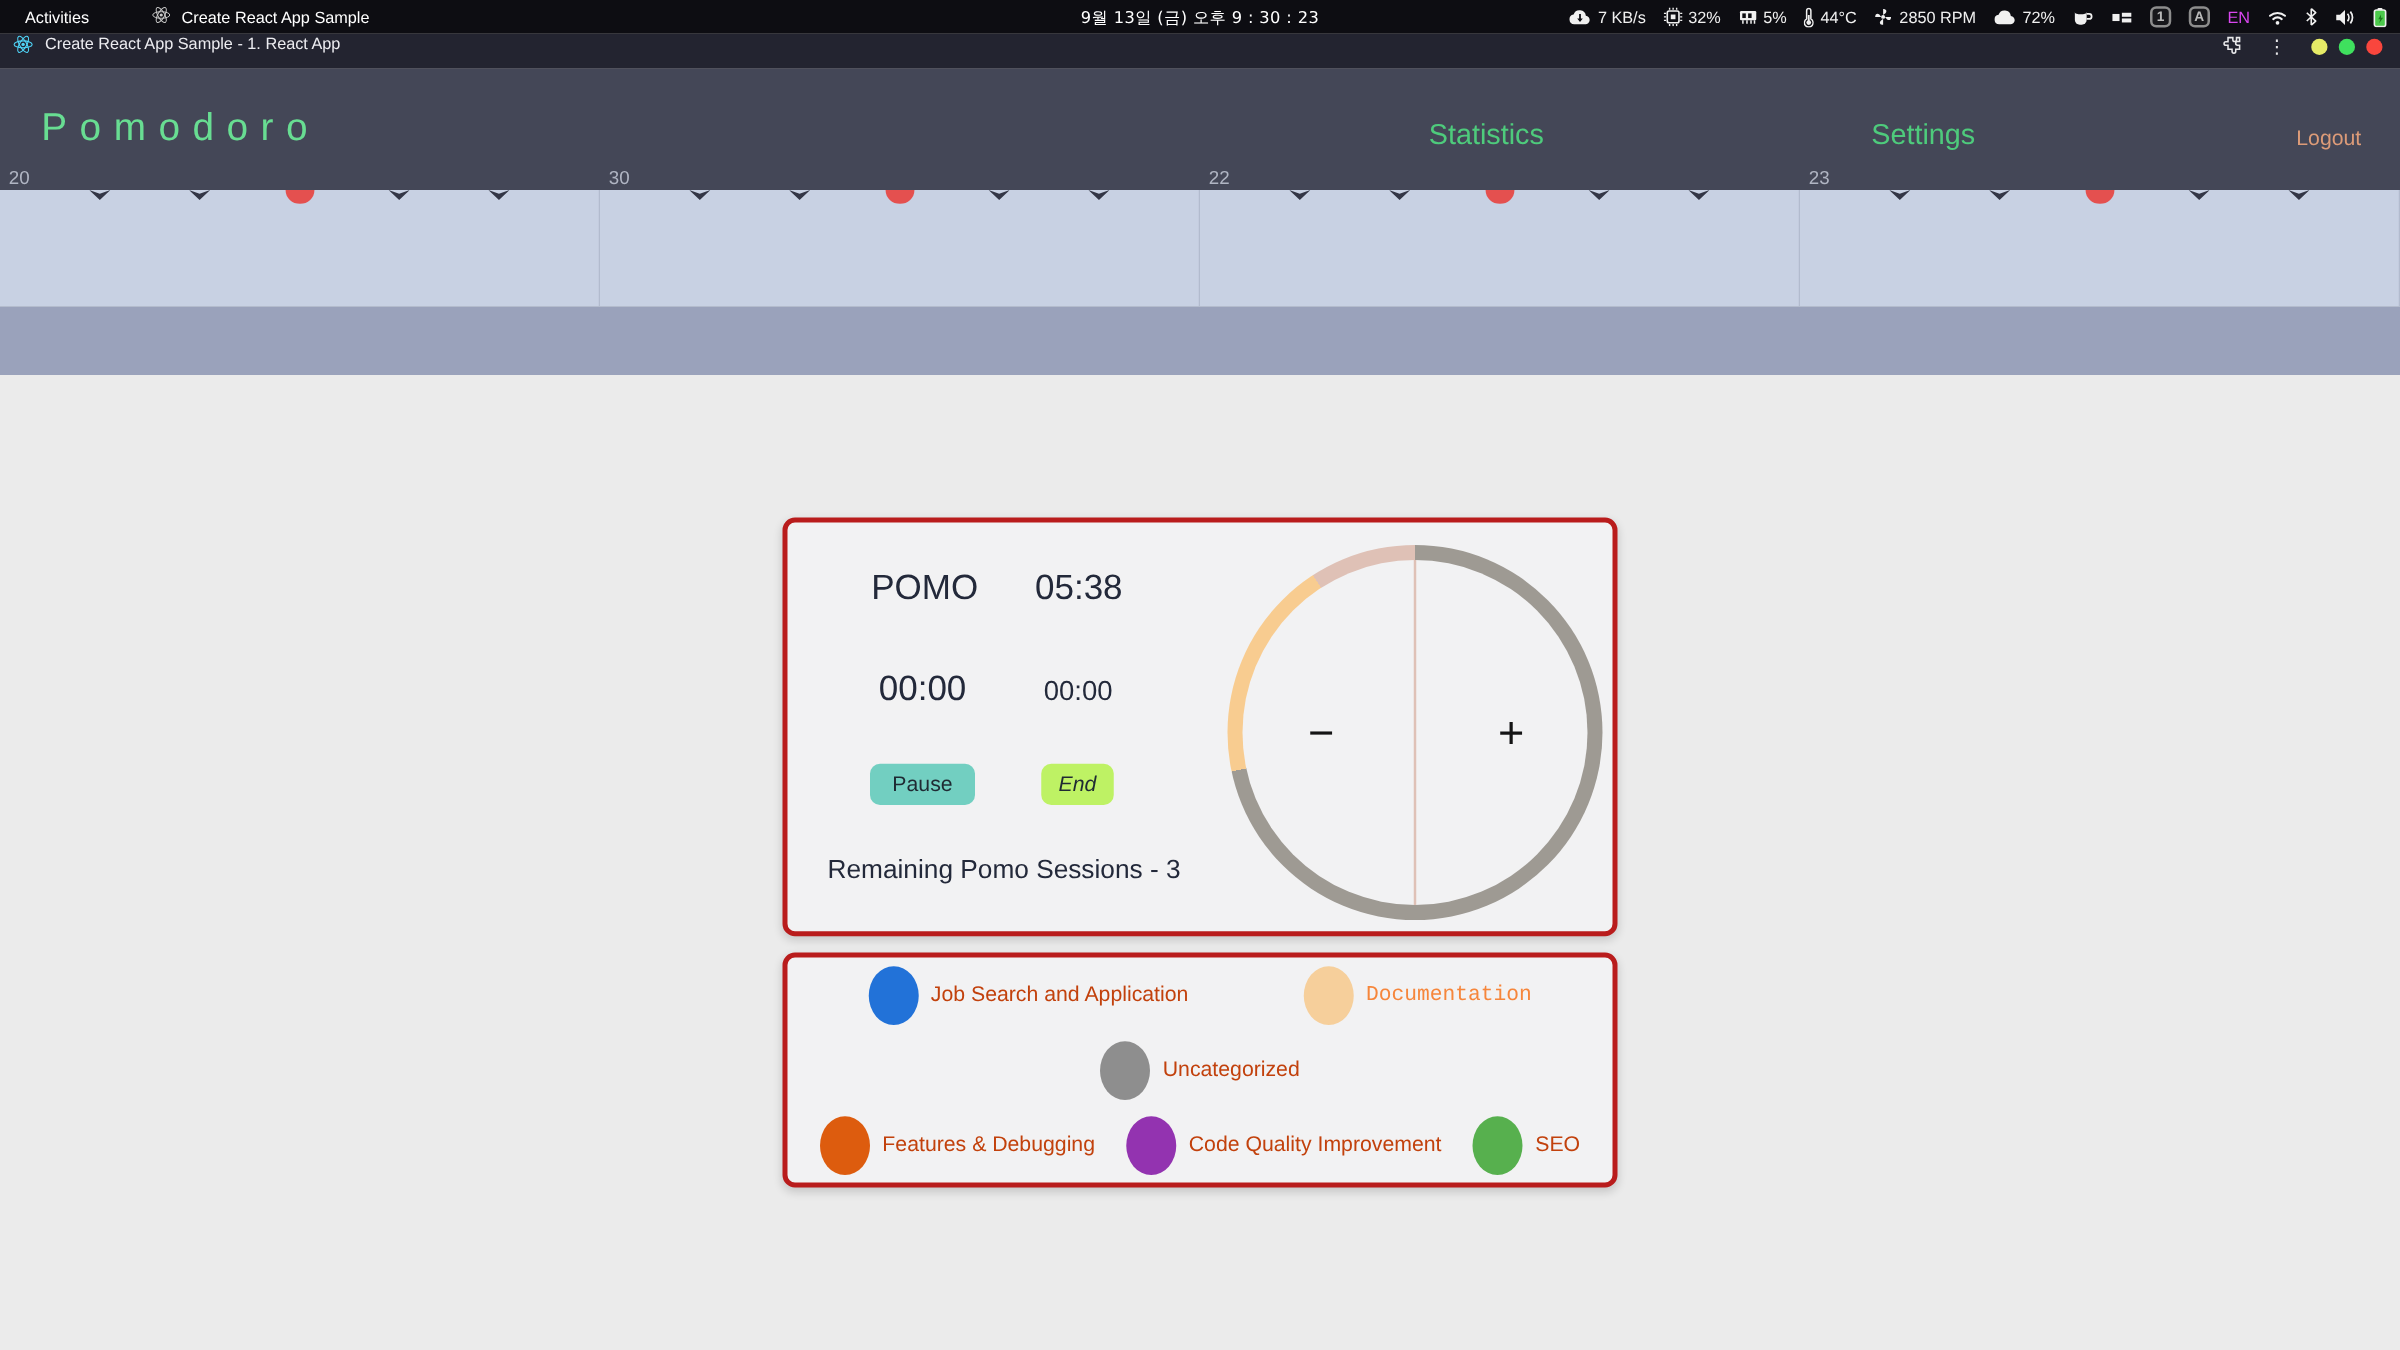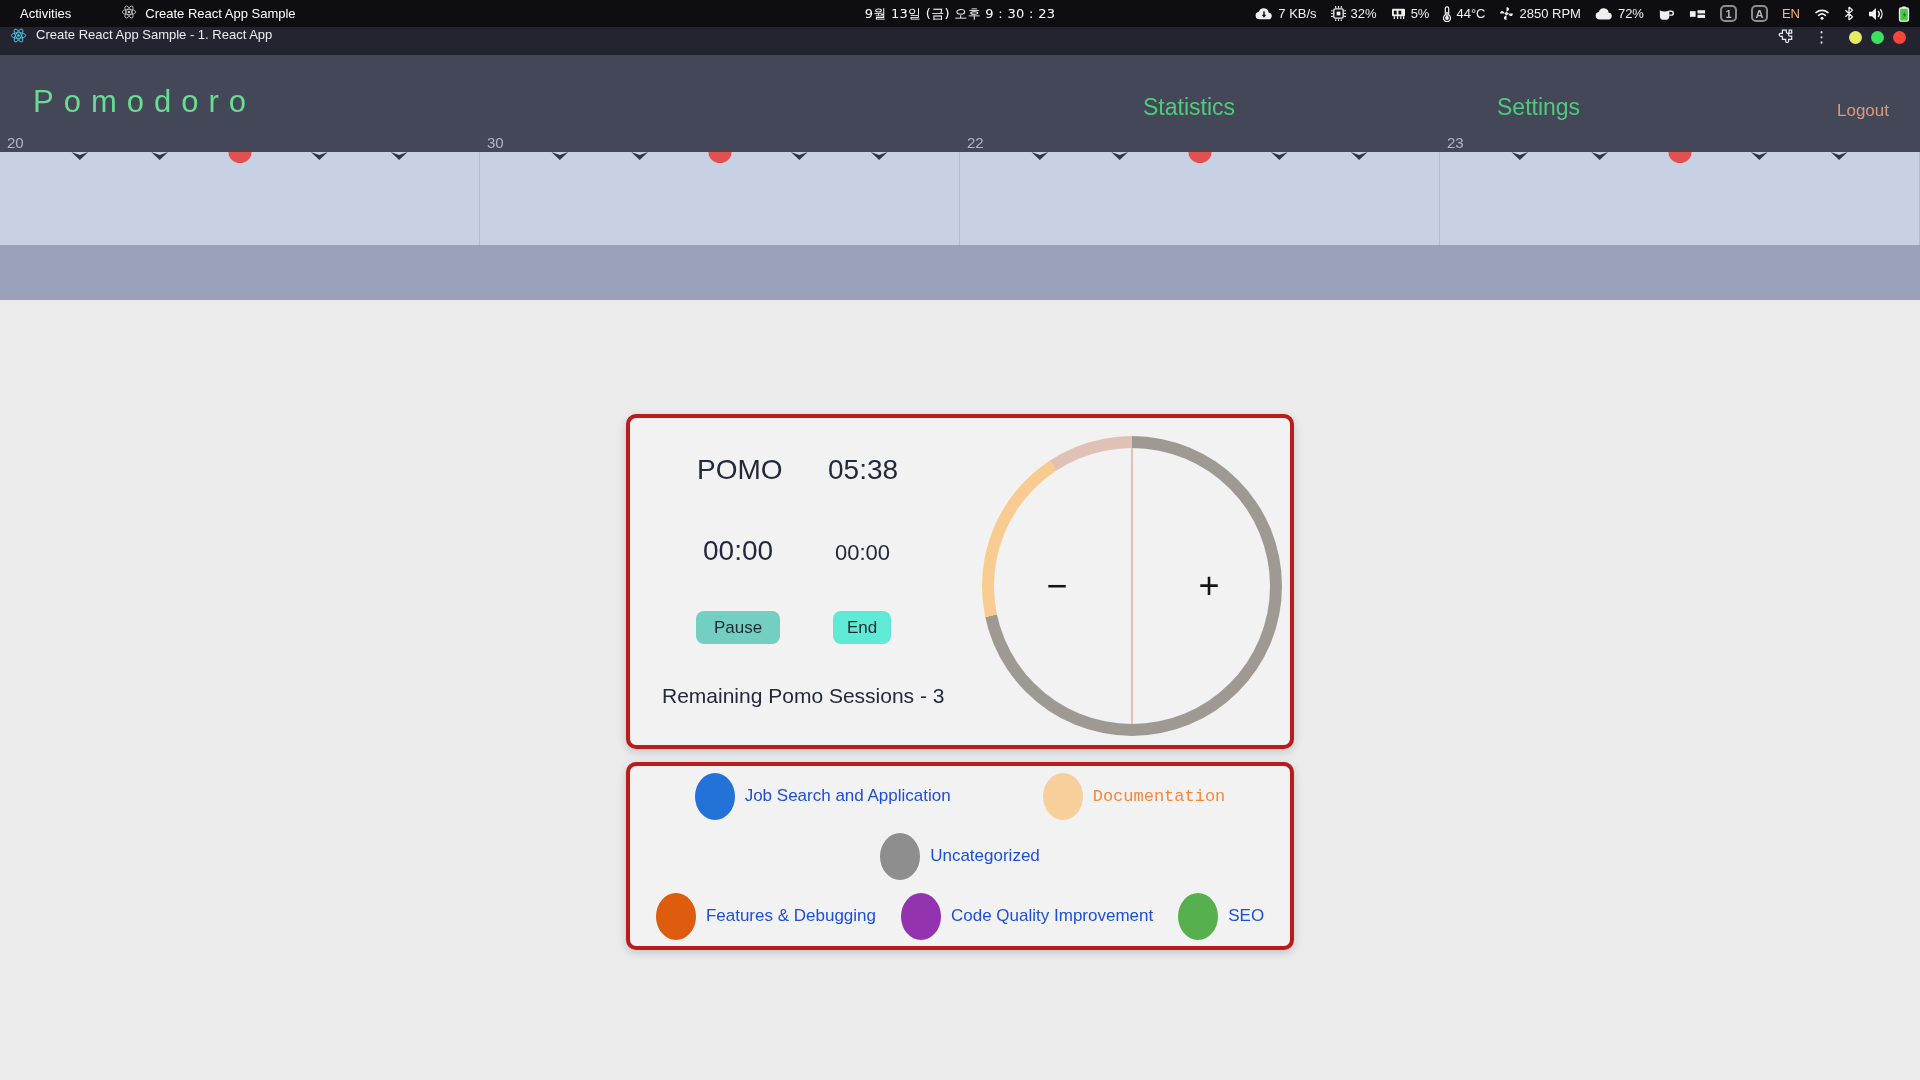--- a/index.html
+++ b/index.html
@@ -12,21 +12,21 @@
   .activities { margin-left:14px; padding:2px 6px; }
   .app-menu { margin-left:44px; display:flex; align-items:center; gap:8px; }
   .clock { position:absolute; left:50%; transform:translateX(-50%); letter-spacing:.3px;
            font-family:"DejaVu Sans", sans-serif; }
   .tray { margin-left:auto; display:flex; align-items:center; gap:14px; margin-right:10px; }
   .ind { display:flex; align-items:center; gap:5px; color:#f0f0f0; }
   .ind svg { display:block; }
   .kbd-badge { width:17px; height:17px; border:2px solid #8d8d8d; border-radius:5px;
                color:#b9b9b9; font-size:11px; font-weight:bold; display:flex;
                align-items:center; justify-content:center; background:#17171b; }
-  .lang { color:#fdba74; font-size:13px; }
+  .lang { color:#d946ef; font-size:13px; }
 
   
   .titlebar { height:28px; background:#232430; color:#ececf0; font-size:13px;
               display:flex; align-items:flex-start; }
   .title-icon { margin-left:10px; display:flex; }
   .title-text { margin-left:9px; }
   .titlebar-right { margin-left:auto; display:flex; align-items:center; gap:20px; margin-right:14px; }
   .kebab { font-size:15px; color:#e8e8ea; letter-spacing:0; }
   .dots { display:flex; gap:9px; }
   .dot { width:13px; height:13px; border-radius:50%; }
@@ -57,41 +57,41 @@
           box-shadow:0 3px 8px rgba(0,0,0,.16); }
   .timer-card { height:335px; margin:114px auto 0; position:relative; }
   .t-text { position:absolute; color:#23293a; }
   .pomo-label { left:67px; top:36px; font-size:28px; }
   .countdown { left:198px; top:36px; font-size:28px; }
   .elapsed { left:73px; top:117px; font-size:28px; }
   .overtime { left:205px; top:122px; font-size:22px; }
   .btn { position:absolute; height:33px; border:none; border-radius:8px; font-size:17px;
          color:#1f2a33; cursor:pointer; font-family:"Liberation Sans",sans-serif; }
   .pause-btn { left:66px; top:193px; width:84px; background:#72cfc1; }
-  .end-btn { left:203px; top:193px; width:58px; background:#5eead4; }
+  .end-btn { left:203px; top:193px; width:58px; background:#bef264;font-style:italic; }
   .remaining { left:32px; top:266px; font-size:21px; }
 
   .dial { position:absolute; left:352px; top:18px; width:300px; height:300px; }
   .ring { position:absolute; inset:0; border-radius:50%; }
   .ring::after { content:""; position:absolute; inset:12px; border-radius:50%; background:#f2f2f3; }
   .divider { position:absolute; left:calc(50% - 1px); top:12px; bottom:12px; width:2px; z-index:1; }
   .dial-btn { position:absolute; top:50%; transform:translate(-50%,-50%); z-index:2;
               font-size:36px; font-weight:300; color:#141414; line-height:1; cursor:pointer;
               background:none; border:none; font-family:"Liberation Sans",sans-serif; }
   .dial-minus { left:75px; }
   .dial-plus { left:227px; }
 
   .legend-card { height:188px; margin:13px auto 0; display:flex; flex-direction:column;
                  justify-content:center; }
   .legend-row { display:flex; justify-content:center; align-items:center; height:62px; }
   .legend-row.r1 { gap:92px; }
   .legend-row.r2 { gap:25px; }
   .legend-item { display:flex; align-items:center; gap:10px; cursor:pointer; }
   .legend-swatch { width:40px; height:47px; border-radius:50%; flex:none; }
-  .legend-label { font-size:17px; color:#1d4ed8; }
+  .legend-label { font-size:17px; color:#c2410c; }
 </style>
 </head>
 <body>
 
 <div class="topbar">
   <span class="activities">Activities</span>
   <span class="app-menu">
     <span>
       <svg width="16" height="16" viewBox="-10 -10 20 20">
           <g stroke="#c9c9c9" stroke-width="1" fill="none">

